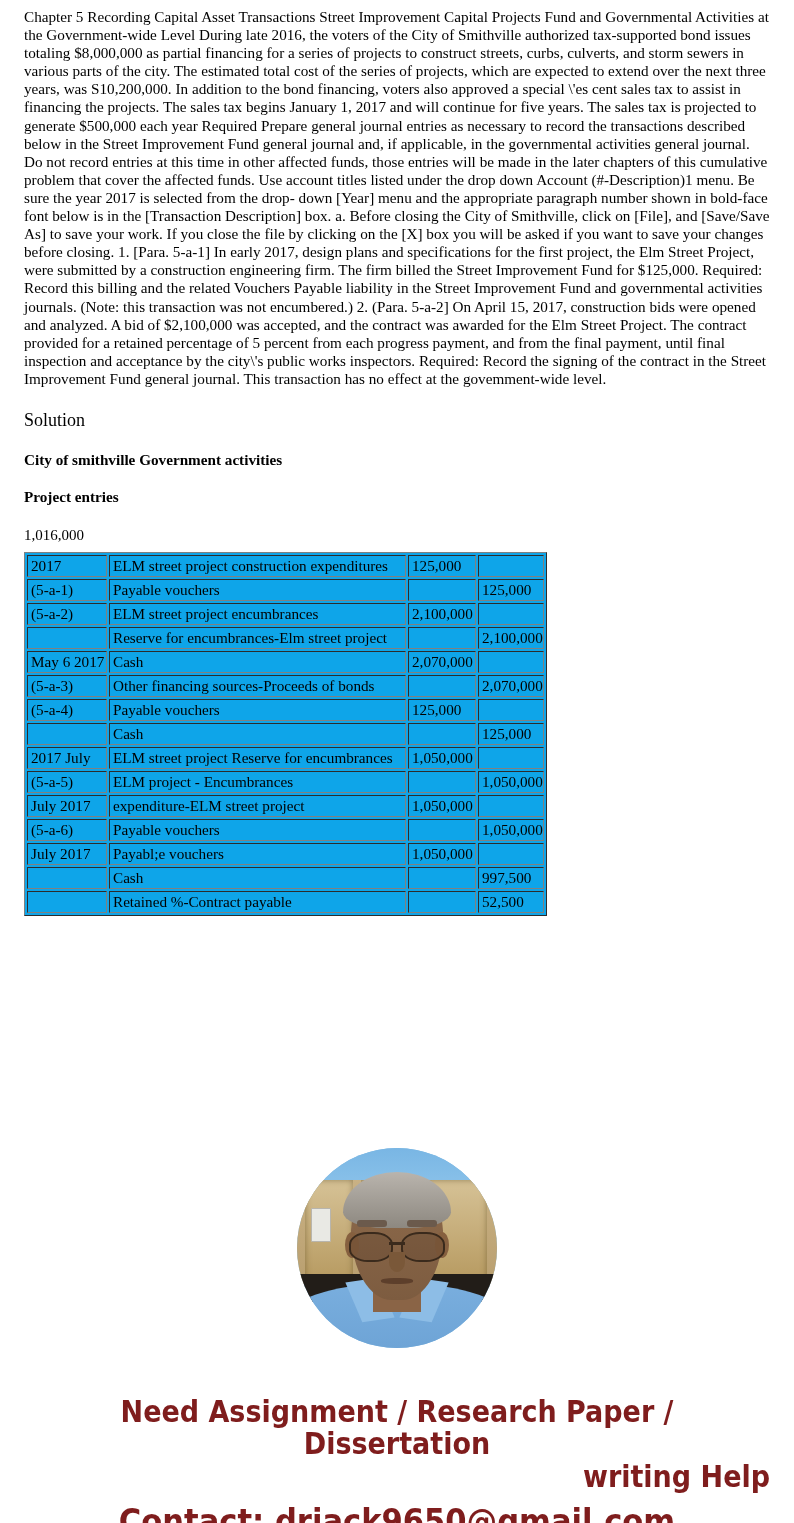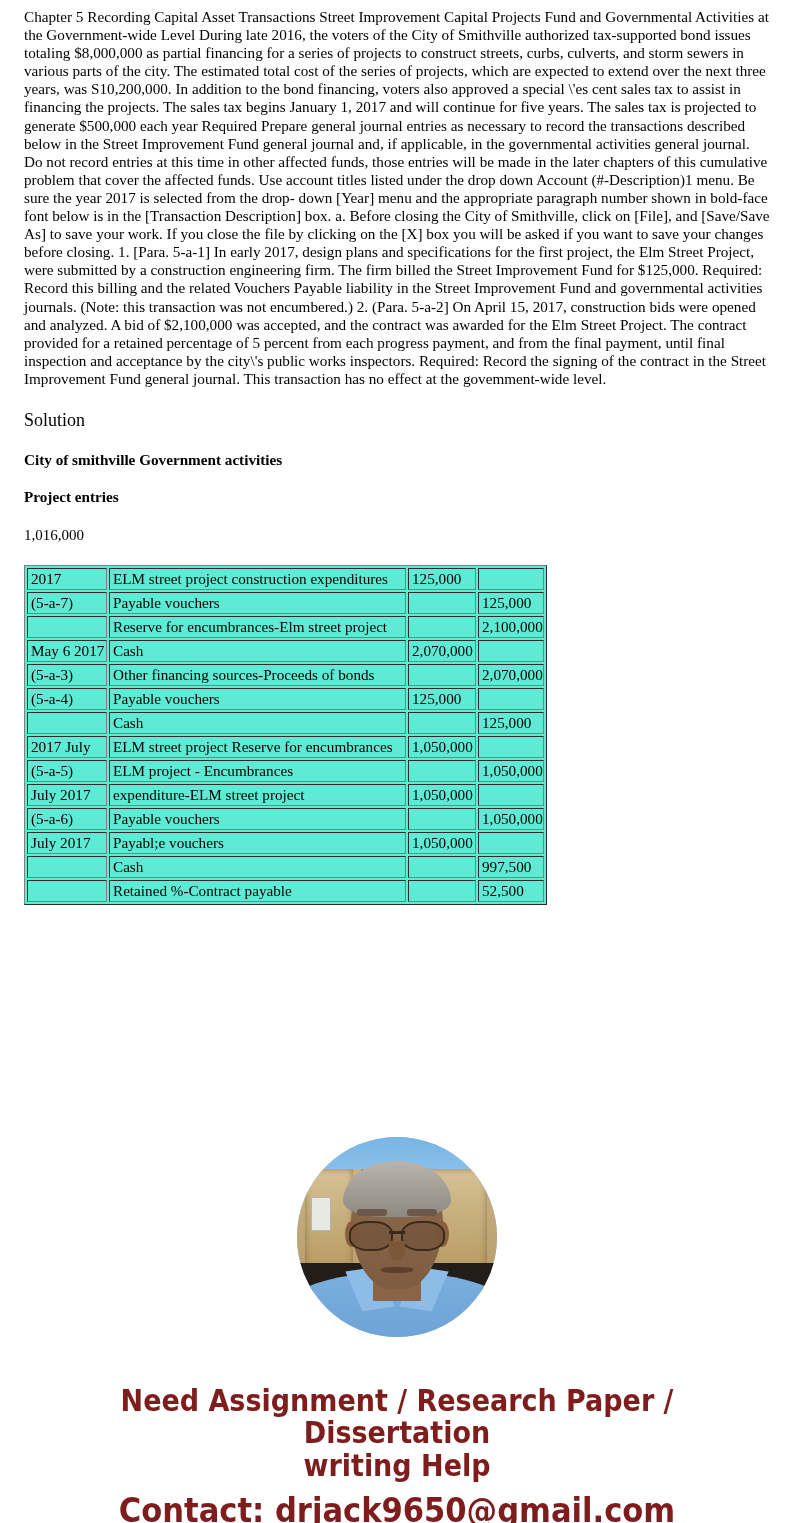--- a/index.html
+++ b/index.html
@@ -49,25 +49,25 @@
   }
   p.amount-note {
     font-size: 15px;
     font-weight: normal;
     margin: 20px 0 0 0;
     line-height: 1.2;
   }
 
   
   table.journal {
-    margin-top: 21px;
+    margin-top: 8px;
     border-collapse: separate;
     border-spacing: 2px;
     border: 1px outset #808080;
-    background: #5eead4;
+    background: #0ea5e9;
     font-size: 15.2px;
     table-layout: fixed;
     width: 519px;
   }
   table.journal tbody {
     border: 1px outset #808080;
   }
   table.journal td {
     border: 1px inset #808080;
     padding: 1px 2px 1px 3px;
@@ -186,21 +186,21 @@
   
   .promo {
     margin: 48px 0 0 0;
     text-align: center;
     font-family: "DejaVu Sans Condensed", "Liberation Sans Narrow", "Liberation Sans", sans-serif;
     font-weight: bold;
     color: #7f1d1d;
     line-height: 1.08;
   }
   .promo .line1 { font-size: 30px; display: block; }
-  .promo .line2 { font-size: 30px; display: block; }
+  .promo .line2 { font-size: 30px; display: block; text-align: right; }
   .promo .line3 { font-size: 34px; display: block; margin-top: 10px; }
 </style>
 </head>
 <body>
 
 <div class="page">
 
   <p class="problem-text">Chapter 5 Recording Capital Asset Transactions Street Improvement Capital Projects Fund and Governmental Activities at the Government-wide Level During late 2016, the voters of the City of Smithville authorized tax-supported bond issues totaling $8,000,000 as partial financing for a series of projects to construct streets, curbs, culverts, and storm sewers in various parts of the city. The estimated total cost of the series of projects, which are expected to extend over the next three years, was S10,200,000. In addition to the bond financing, voters also approved a special \'es cent sales tax to assist in financing the projects. The sales tax begins January 1, 2017 and will continue for five years. The sales tax is projected to generate $500,000 each year Required Prepare general journal entries as necessary to record the transactions described below in the Street Improvement Fund general journal and, if applicable, in the governmental activities general journal. Do not record entries at this time in other affected funds, those entries will be made in the later chapters of this cumulative problem that cover the affected funds. Use account titles listed under the drop down Account (#-Description)1 menu. Be sure the year 2017 is selected from the drop- down [Year] menu and the appropriate paragraph number shown in bold-face font below is in the [Transaction Description] box. a. Before closing the City of Smithville, click on [File], and [Save/Save As] to save your work. If you close the file by clicking on the [X] box you will be asked if you want to save your changes before closing. 1. [Para. 5-a-1] In early 2017, design plans and specifications for the first project, the Elm Street Project, were submitted by a construction engineering firm. The firm billed the Street Improvement Fund for $125,000. Required: Record this billing and the related Vouchers Payable liability in the Street Improvement Fund and governmental activities journals. (Note: this transaction was not encumbered.) 2. (Para. 5-a-2] On April 15, 2017, construction bids were opened and analyzed. A bid of $2,100,000 was accepted, and the contract was awarded for the Elm Street Project. The contract provided for a retained percentage of 5 percent from each progress payment, and from the final payment, until final inspection and acceptance by the city\'s public works inspectors. Required: Record the signing of the contract in the Street Improvement Fund general journal. This transaction has no effect at the govemment-wide level.</p>
 
   <h2 class="solution-heading">Solution</h2>
@@ -219,27 +219,33 @@
         <col class="c-credit">
     </colgroup>
     <tbody>
         <tr>
           <td>2017</td>
           <td>ELM street project construction expenditures</td>
           <td>125,000</td>
           <td>&nbsp;</td>
         </tr>
         <tr>
-          <td>(5-a-7)</td>
+          <td>(5-a-1)</td>
           <td>Payable vouchers</td>
           <td>&nbsp;</td>
           <td>125,000</td>
         </tr>
       </tbody>
       <tbody>
+        <tr>
+          <td>(5-a-2)</td>
+          <td>ELM street project encumbrances</td>
+          <td>2,100,000</td>
+          <td>&nbsp;</td>
+        </tr>
         <tr>
           <td>&nbsp;</td>
           <td>Reserve for encumbrances-Elm street project</td>
           <td>&nbsp;</td>
           <td>2,100,000</td>
         </tr>
       </tbody>
       <tbody>
         <tr>
           <td>May 6 2017</td>

